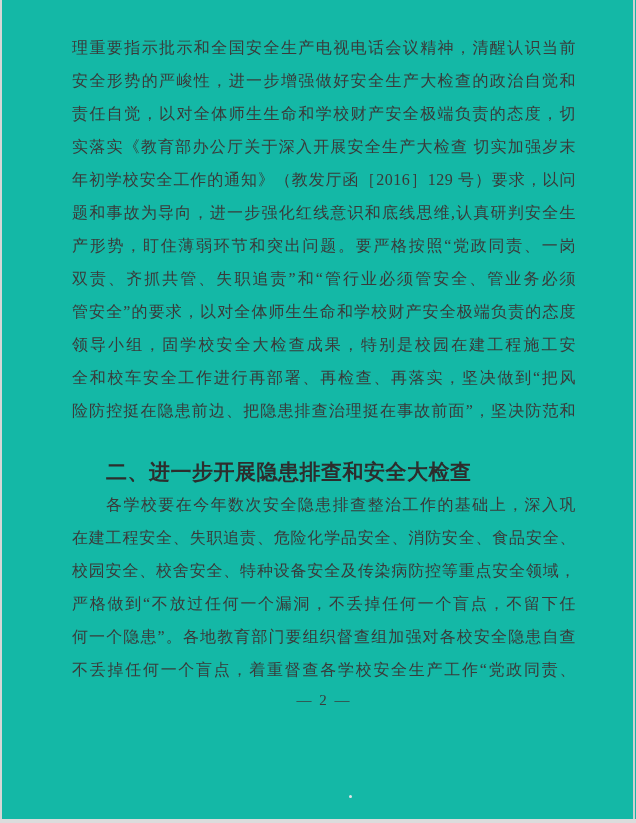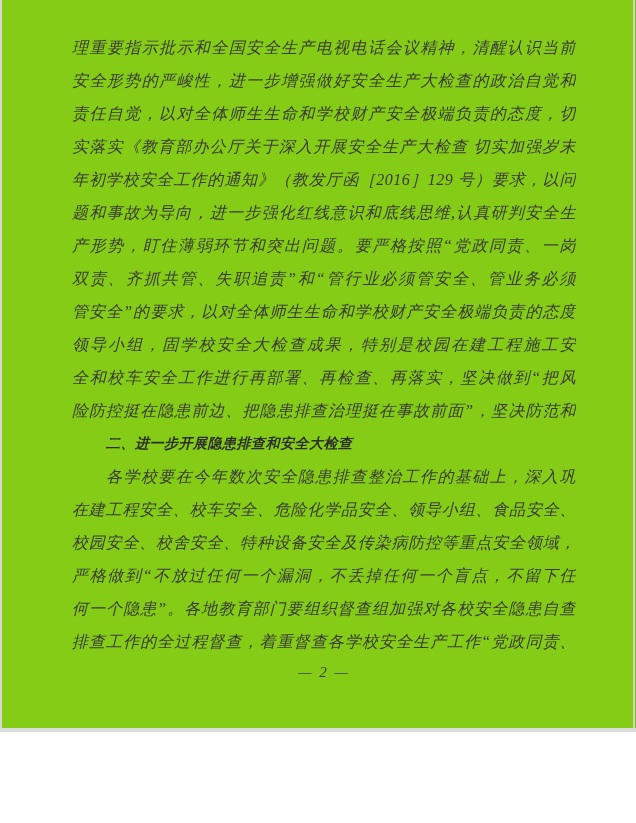--- a/index.html
+++ b/index.html
@@ -3,25 +3,24 @@
 <meta charset="utf-8">
 <style>
   html, body {
     margin: 0;
     padding: 0;
     background: #ffffff;
   }
   .scan-page {
     position: relative;
     width: 636px;
-    height: 732px;
-    background: #84cc16;
+    height: 823px;
+    background: #14b8a6;
     overflow: hidden;
     font-family: "Liberation Serif", "DejaVu Serif", serif;
-    font-style: italic;
   }
   
   .edge-left {
     position: absolute;
     left: 0; top: 0;
     width: 2px; height: 100%;
     background: #d6d6d6;
   }
   .edge-right {
     position: absolute;
@@ -56,22 +55,23 @@
     text-align-last: left;
   }
   .line.para-start {
     padding-left: 34px;
   }
   .line.heading {
     padding-left: 34px;
     text-align-last: left;
     font-family: "Liberation Sans", "DejaVu Sans", sans-serif;
     font-weight: bold;
-    font-size: 14px;
+    font-size: 21px;
     color: #2d2d2d;
+    margin-top: 28px;
   }
   .page-footer {
     margin-top: 1px;
     font-size: 15px;
     line-height: 26px;
     color: #3a3a3a;
     text-align: center;
     text-align-last: center;
     letter-spacing: 2px;
   }
@@ -103,21 +103,21 @@
         <div class="line body">年初学校安全工作的通知》（教发厅函［2016］129 号）要求，以问</div>
         <div class="line body">题和事故为导向，进一步强化红线意识和底线思维,认真研判安全生</div>
         <div class="line body">产形势，盯住薄弱环节和突出问题。要严格按照“党政同责、一岗</div>
         <div class="line body">双责、齐抓共管、失职追责”和“管行业必须管安全、管业务必须</div>
         <div class="line body">管安全”的要求，以对全体师生生命和学校财产安全极端负责的态度</div>
         <div class="line body">领导小组，固学校安全大检查成果，特别是校园在建工程施工安</div>
         <div class="line body">全和校车安全工作进行再部署、再检查、再落实，坚决做到“把风</div>
         <div class="line body">险防控挺在隐患前边、把隐患排查治理挺在事故前面”，坚决防范和</div>
         <div class="line heading">二、进一步开展隐患排查和安全大检查</div>
         <div class="line para-start">各学校要在今年数次安全隐患排查整治工作的基础上，深入巩</div>
-        <div class="line body">在建工程安全、校车安全、危险化学品安全、领导小组、食品安全、</div>
+        <div class="line body">在建工程安全、失职追责、危险化学品安全、消防安全、食品安全、</div>
         <div class="line body">校园安全、校舍安全、特种设备安全及传染病防控等重点安全领域，</div>
         <div class="line body">严格做到“不放过任何一个漏洞，不丢掉任何一个盲点，不留下任</div>
         <div class="line body">何一个隐患”。各地教育部门要组织督查组加强对各校安全隐患自查</div>
-        <div class="line body">排查工作的全过程督查，着重督查各学校安全生产工作“党政同责、</div>
+        <div class="line body">不丢掉任何一个盲点，着重督查各学校安全生产工作“党政同责、</div>
       </div>
     <div class="page-footer">— 2 —</div>
   </div>
 </div>
 
 </body></html>

